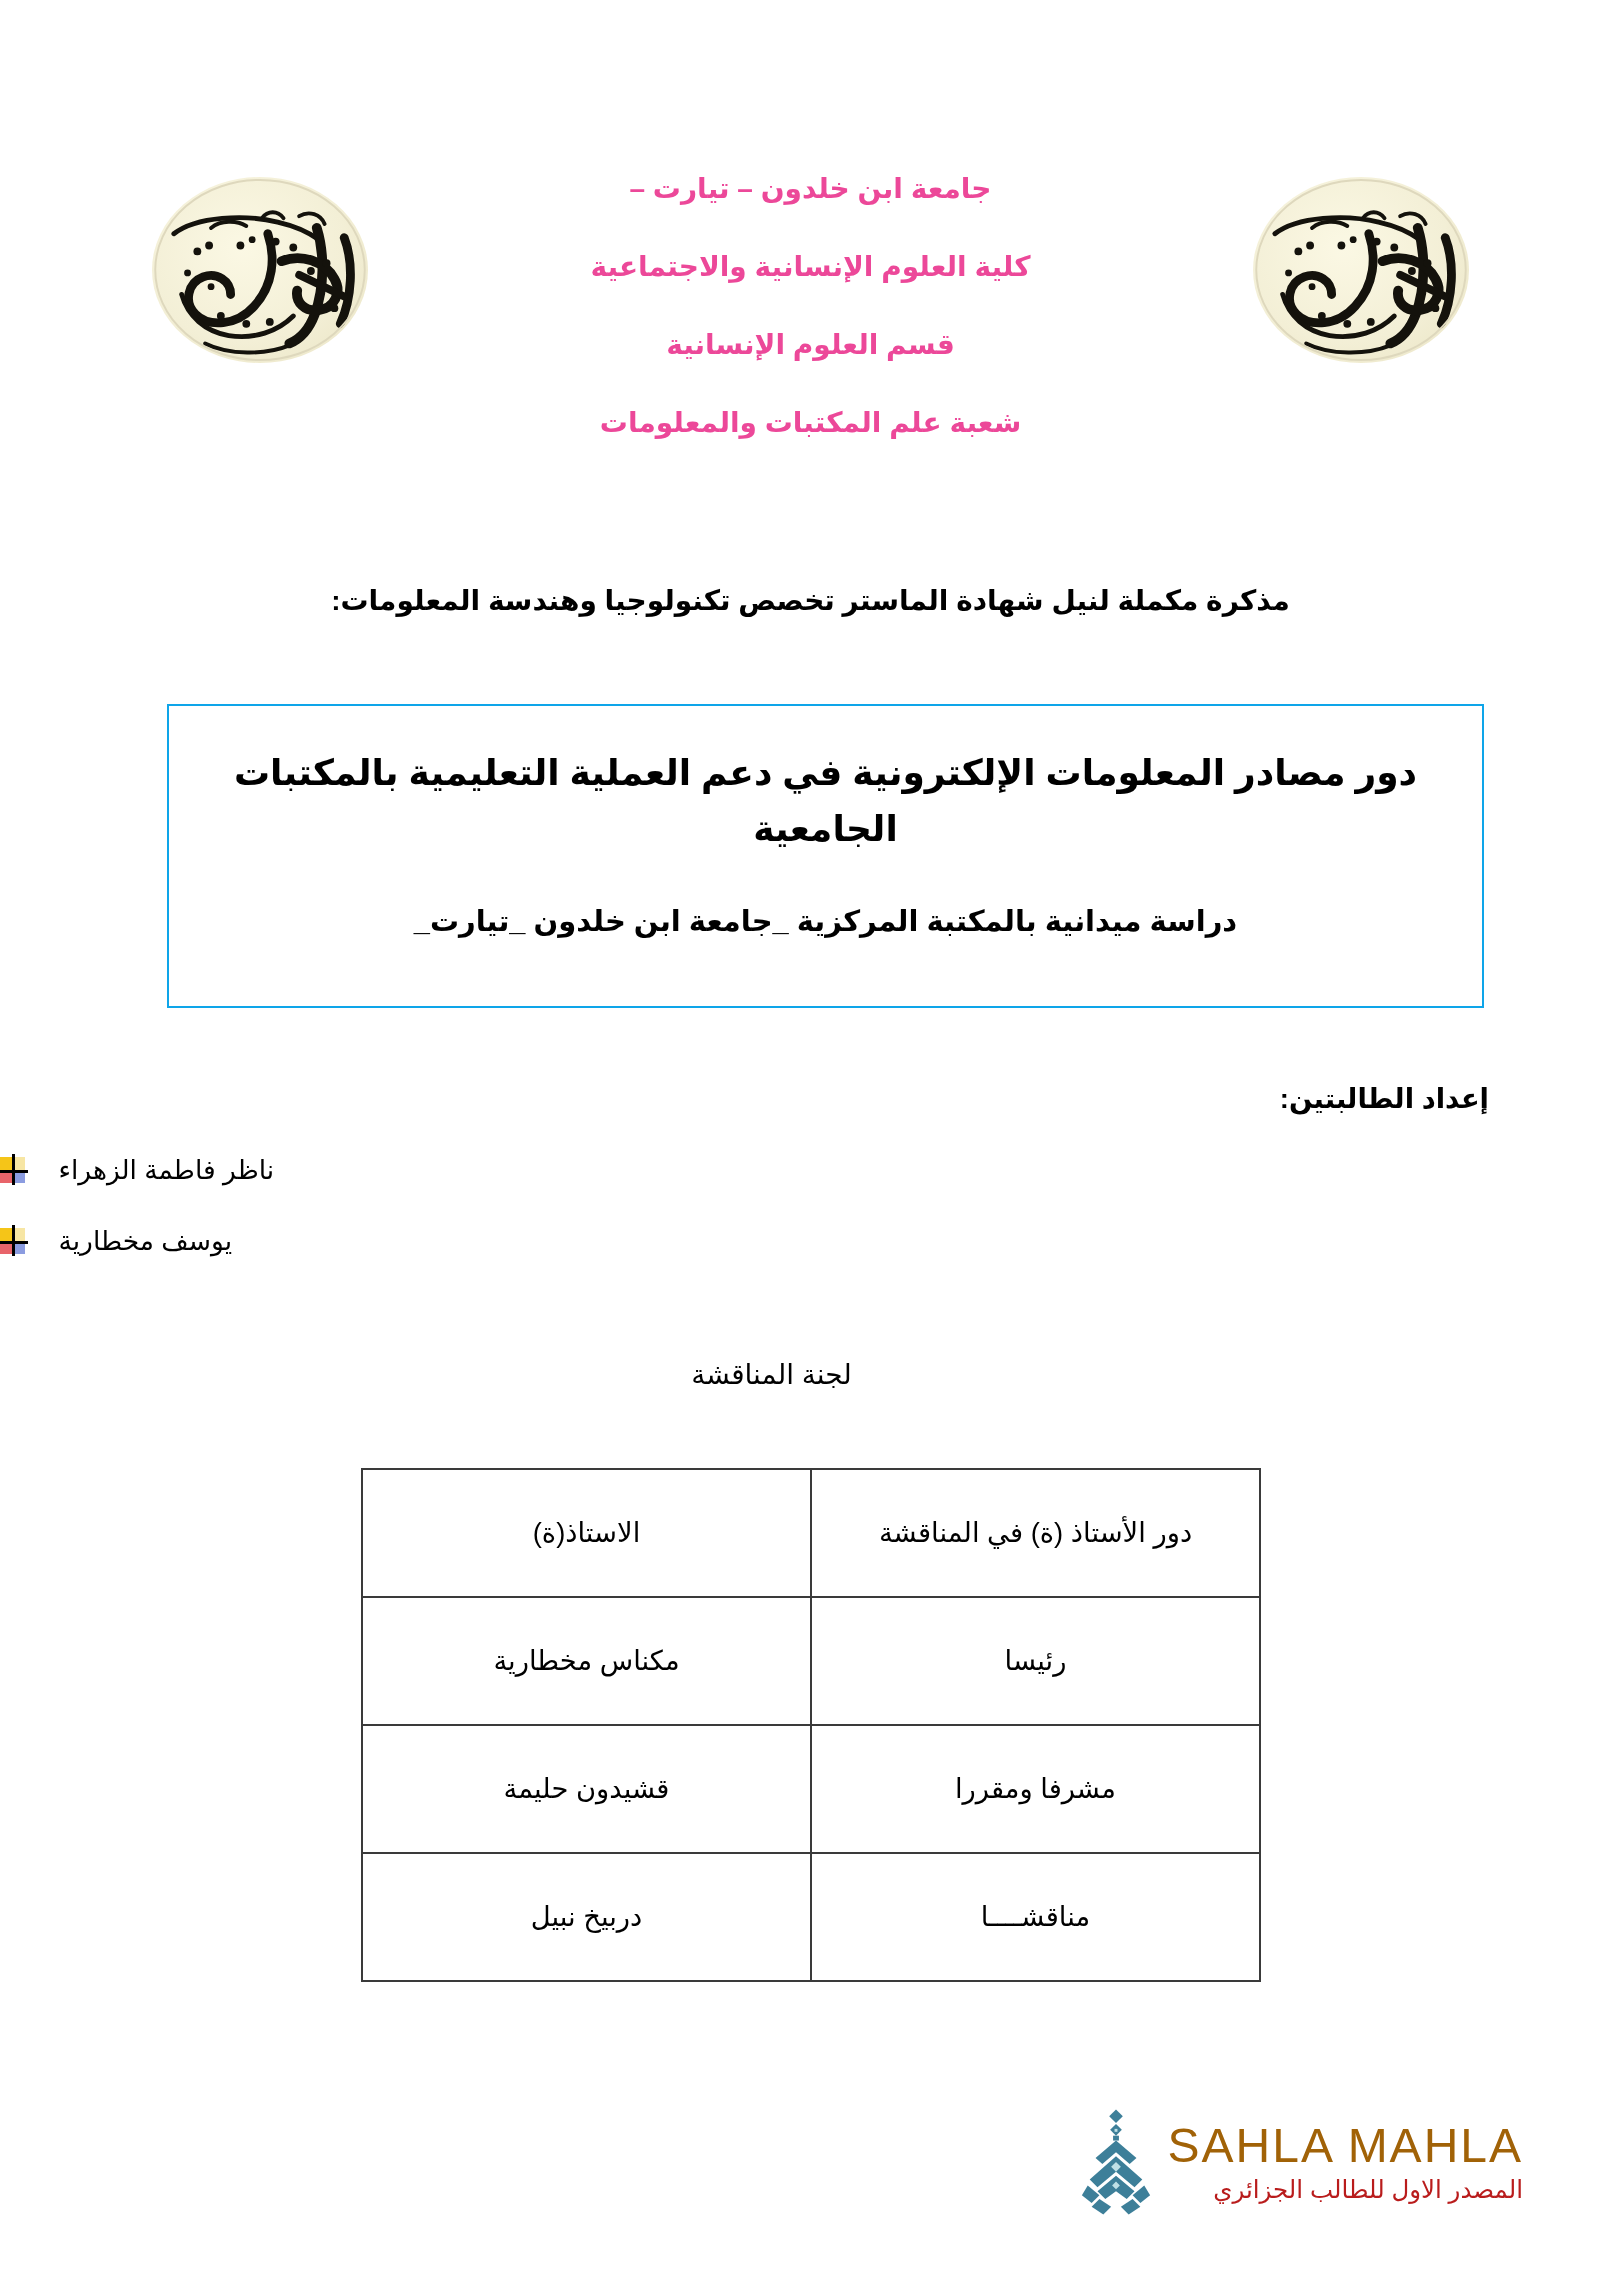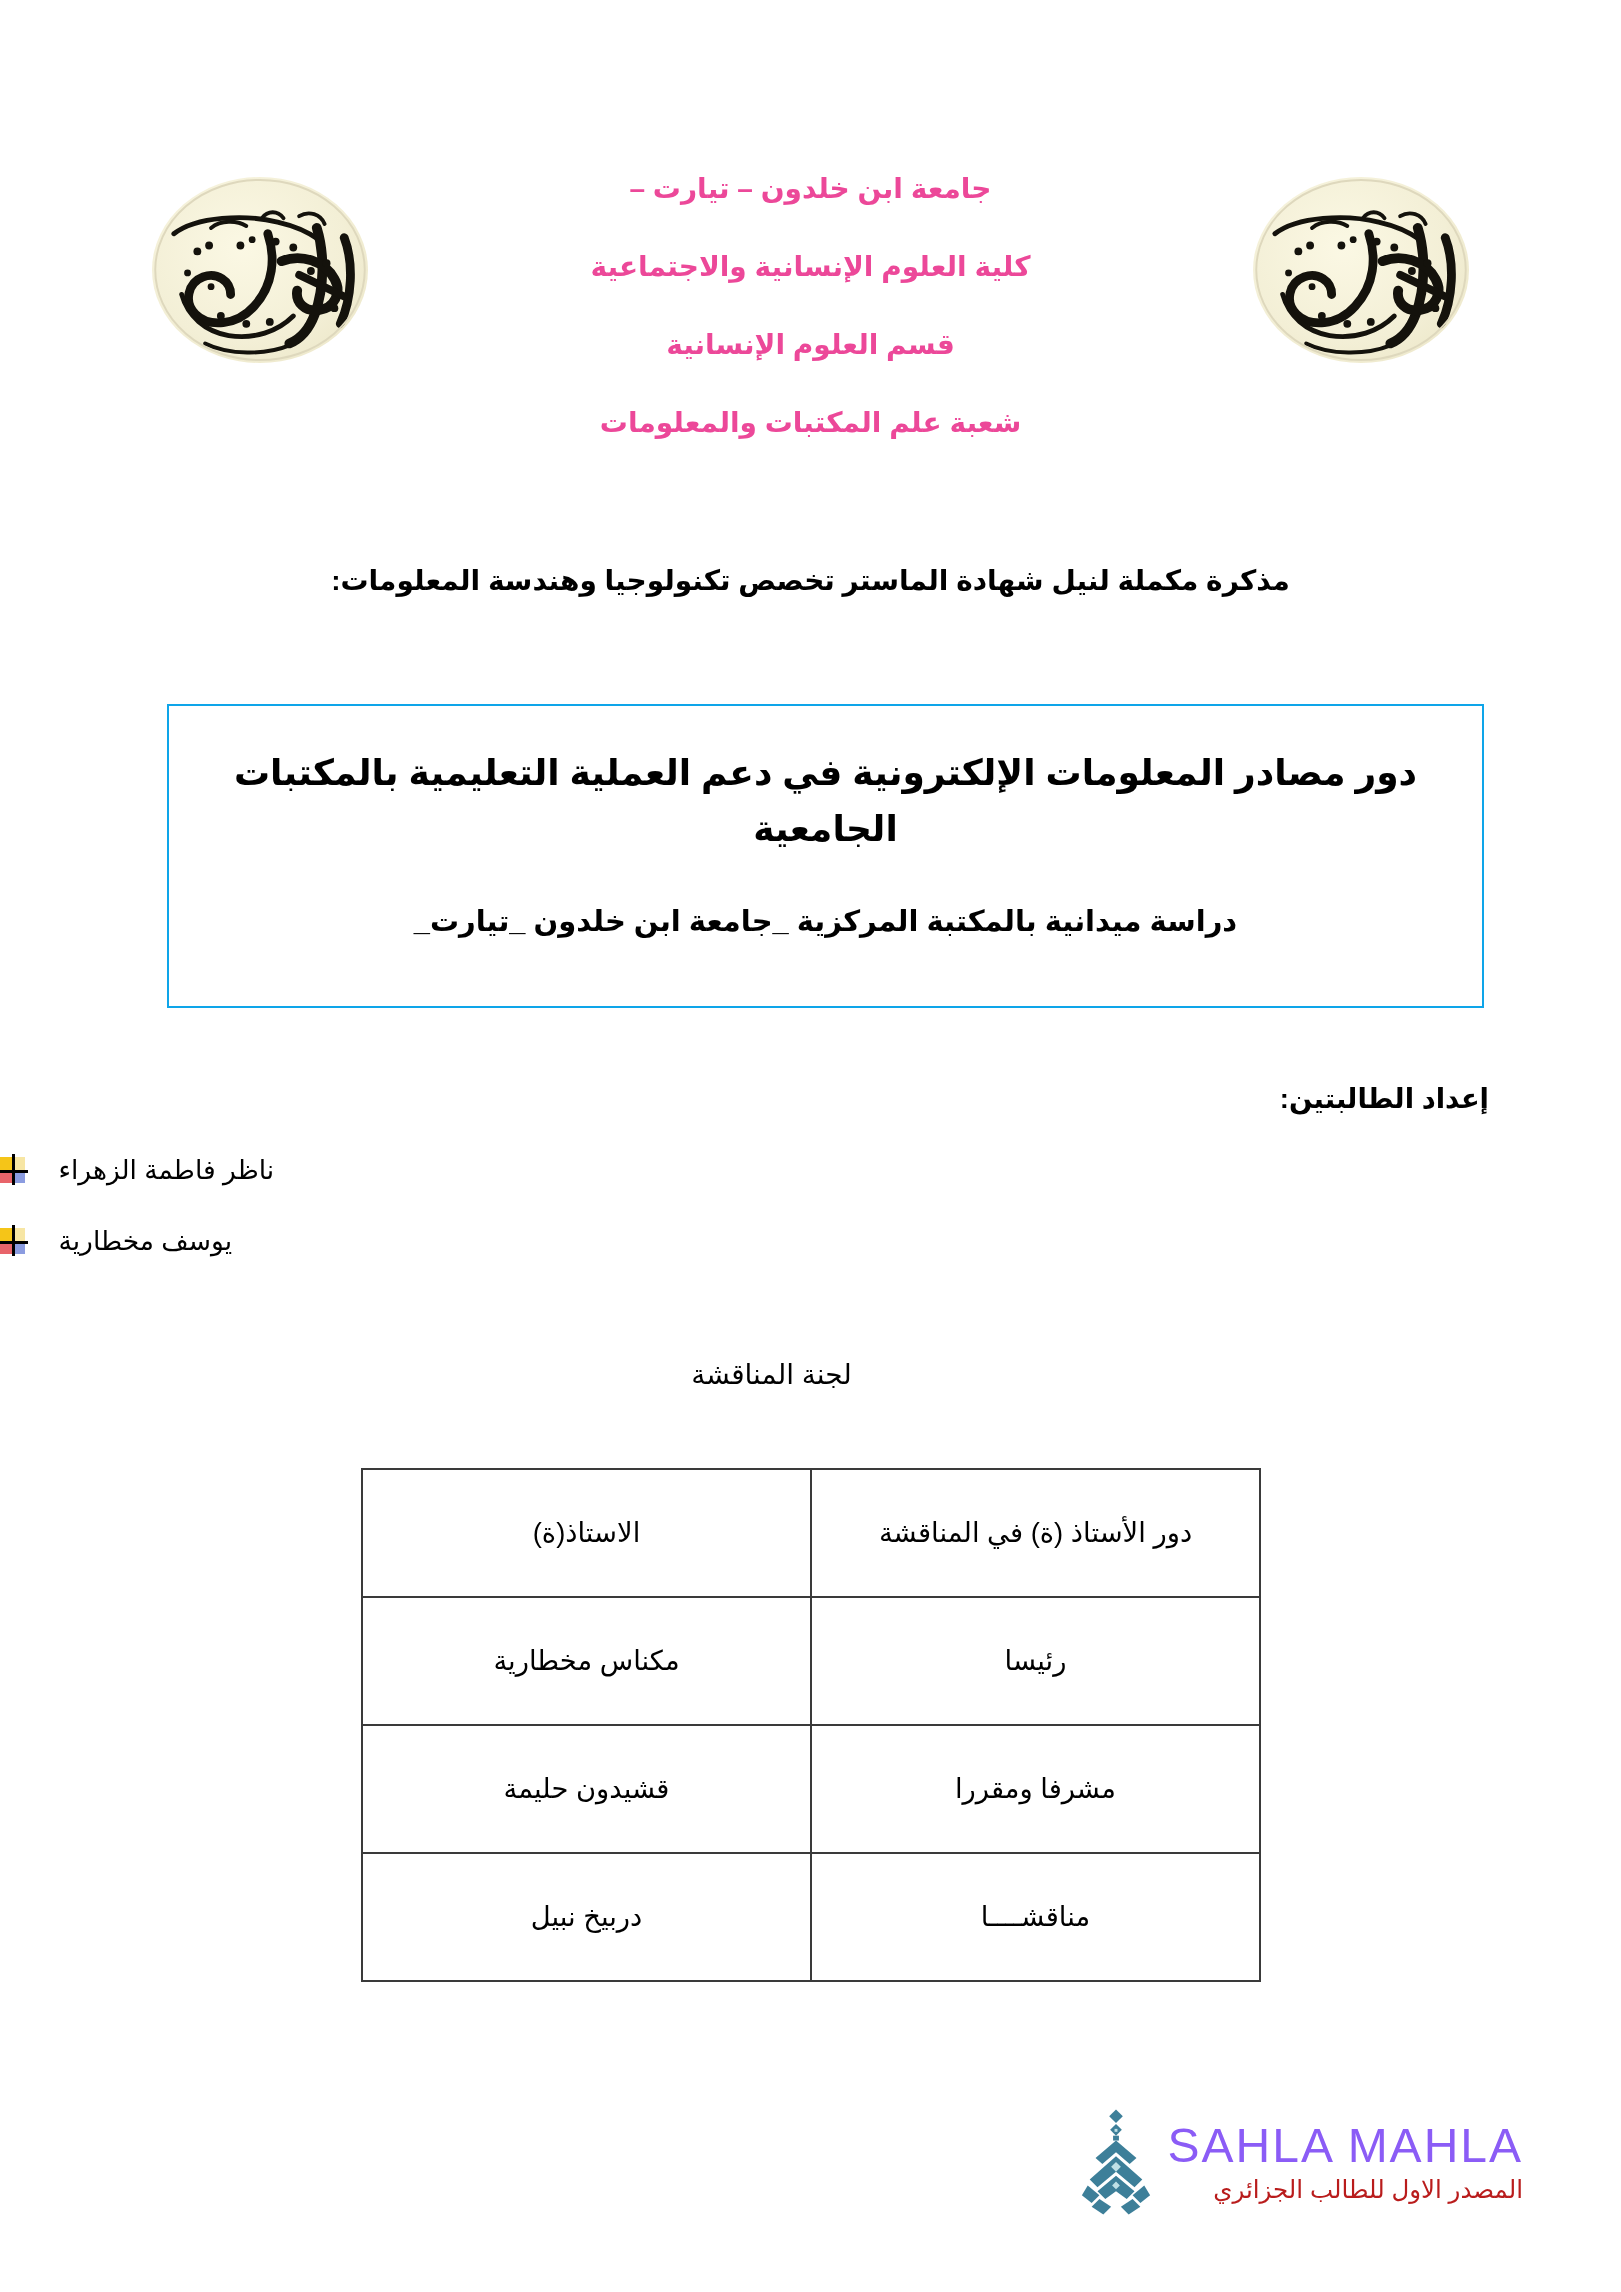--- a/index.html
+++ b/index.html
@@ -59,21 +59,21 @@
     line-height: 1.25;
   }
   .hline-1 { font-size: 28px; margin-top: 3.9px; }
   .hline-2 { font-size: 28px; margin-top: 43px; }
   .hline-3 { font-size: 28px; margin-top: 43px; }
   .hline-4 { font-size: 28px; margin-top: 43px; }
 
   
   .degree-line {
     position: absolute;
-    top: 564px;
+    top: 584px;
     left: 0; right: 0;
     text-align: center;
     font-family: "Liberation Sans", "DejaVu Sans", sans-serif;
     font-weight: bold;
     font-size: 28px;
   }
 
   
   .title-box {
     position: absolute;
@@ -210,21 +210,21 @@
     align-items: center;
     gap: 13.7px;
   }
   .brand-mark { width: 76px; height: 110px; flex: 0 0 auto; }
   .brand-mark svg { display: block; width: 100%; height: 100%; }
   .brand-text { text-align: right; }
   .brand-name {
     font-family: "Liberation Sans", "DejaVu Sans", sans-serif;
     font-size: 48px;
     letter-spacing: 2px;
-    color: #8b5cf6;
+    color: #a16207;
     line-height: 1;
     font-weight: 400;
     direction: ltr;
   }
   .brand-tagline {
     font-family: "Liberation Sans", "DejaVu Sans", sans-serif;
     font-size: 24.5px;
     color: #b91c1c;
     margin-top: 7.8px;
     line-height: 1;

